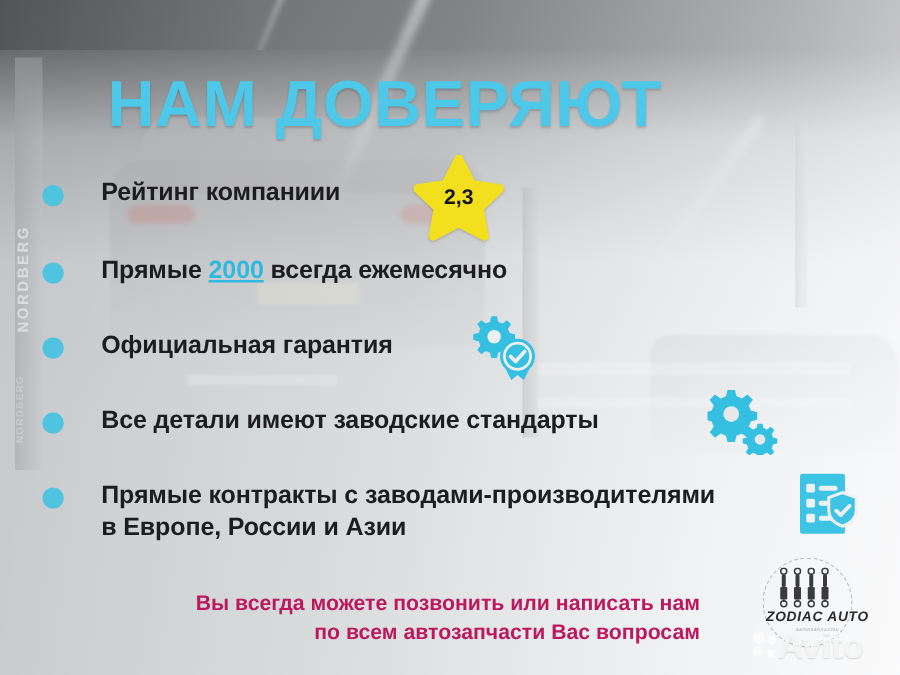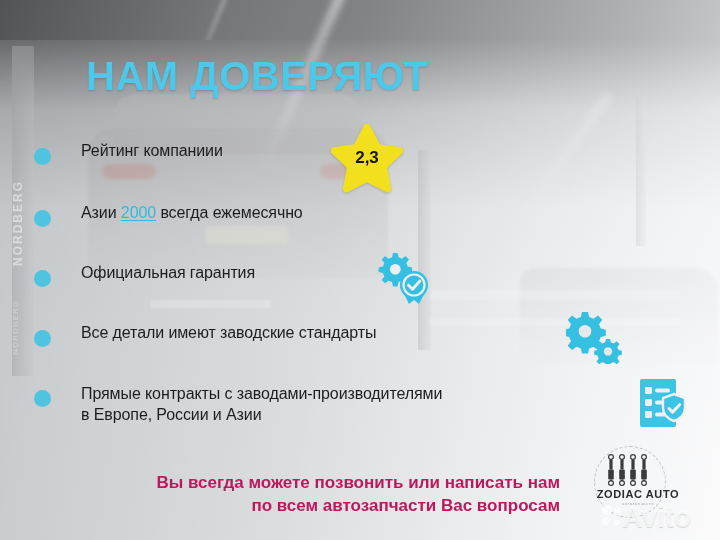--- a/index.html
+++ b/index.html
@@ -86,31 +86,31 @@
   .bg-veil{
     position:absolute;inset:0;
     background:linear-gradient(100deg,rgba(210,212,214,.28) 0%,rgba(228,230,231,.42) 45%,
                 rgba(246,247,248,.62) 78%,rgba(252,252,253,.80) 100%);
   }
 
   
   .content{position:absolute;inset:0;}
   .title{
     position:absolute;left:86px;top:54px;
-    font-size:40px;font-weight:700;letter-spacing:.5px;
+    font-size:52px;font-weight:700;letter-spacing:.5px;
     color:#4ec8e8;text-shadow:0 1px 2px rgba(0,0,0,.18);
   }
   .bullets{position:absolute;left:34px;top:141px;width:660px;}
   .row{position:relative;display:flex;align-items:flex-start;margin-bottom:14px;}
   .dot{
     flex:0 0 auto;width:17px;height:17px;border-radius:50%;
     background:#4fc3e0;margin-top:7px;
   }
   .row-text{
-    margin-left:30px;font-size:16px;font-weight:400;color:#1d1d1f;
+    margin-left:30px;font-size:20px;font-weight:700;color:#1d1d1f;
     line-height:1.30;letter-spacing:-.1px;
   }
   .hl{color:#2fb9e0;text-decoration:underline;text-underline-offset:2px;}
 
   .r1{height:48px;} .r2{height:46px;} .r3{height:46px;margin-top:12px;} .r4{height:46px;}
   .r5 .row-text{line-height:1.32;}
 
   
   .star-badge{
     position:absolute;left:331px;top:124px;width:72px;height:70px;
@@ -127,21 +127,21 @@
   .ic-guarantee{left:374px;top:252px;width:60px;height:58px;}
   .ic-gears{left:566px;top:312px;width:58px;height:52px;}
   .ic-contract{left:634px;top:376px;width:56px;height:54px;}
 
   .footer{
     position:absolute;left:60px;top:472px;width:500px;text-align:right;
     font-size:17px;font-weight:700;color:#be185d;line-height:1.34;
   }
 
   
-  .logo{position:absolute;left:592px;top:446px;width:104px;height:74px;}
+  .logo{position:absolute;left:608px;top:446px;width:104px;height:74px;font-style:italic;}
   .logo-circle{
     position:absolute;left:2px;top:0;width:72px;height:72px;border-radius:50%;
     border:1px dashed rgba(120,122,126,.45);
   }
   .logo-shocks{position:absolute;left:14px;top:8px;}
   .logo-name{
     position:absolute;left:0;top:42px;width:92px;text-align:center;
     font-size:11px;font-weight:700;letter-spacing:.6px;color:#2b2b2d;
   }
   .logo-sub{
@@ -190,21 +190,21 @@
 
     <div class="bullets">
 
       <div class="row r1">
         <span class="dot"></span>
         <span class="row-text">Рейтинг компаниии</span>
       </div>
 
       <div class="row r2">
         <span class="dot"></span>
-        <span class="row-text"><span>Азии </span><span class="hl">2000</span><span> всегда ежемесячно</span></span>
+        <span class="row-text"><span>Прямые </span><span class="hl">2000</span><span> всегда ежемесячно</span></span>
       </div>
 
       <div class="row r3">
         <span class="dot"></span>
         <span class="row-text">Официальная гарантия</span>
       </div>
 
       <div class="row r4">
         <span class="dot"></span>
         <span class="row-text">Все детали имеют заводские стандарты</span>

